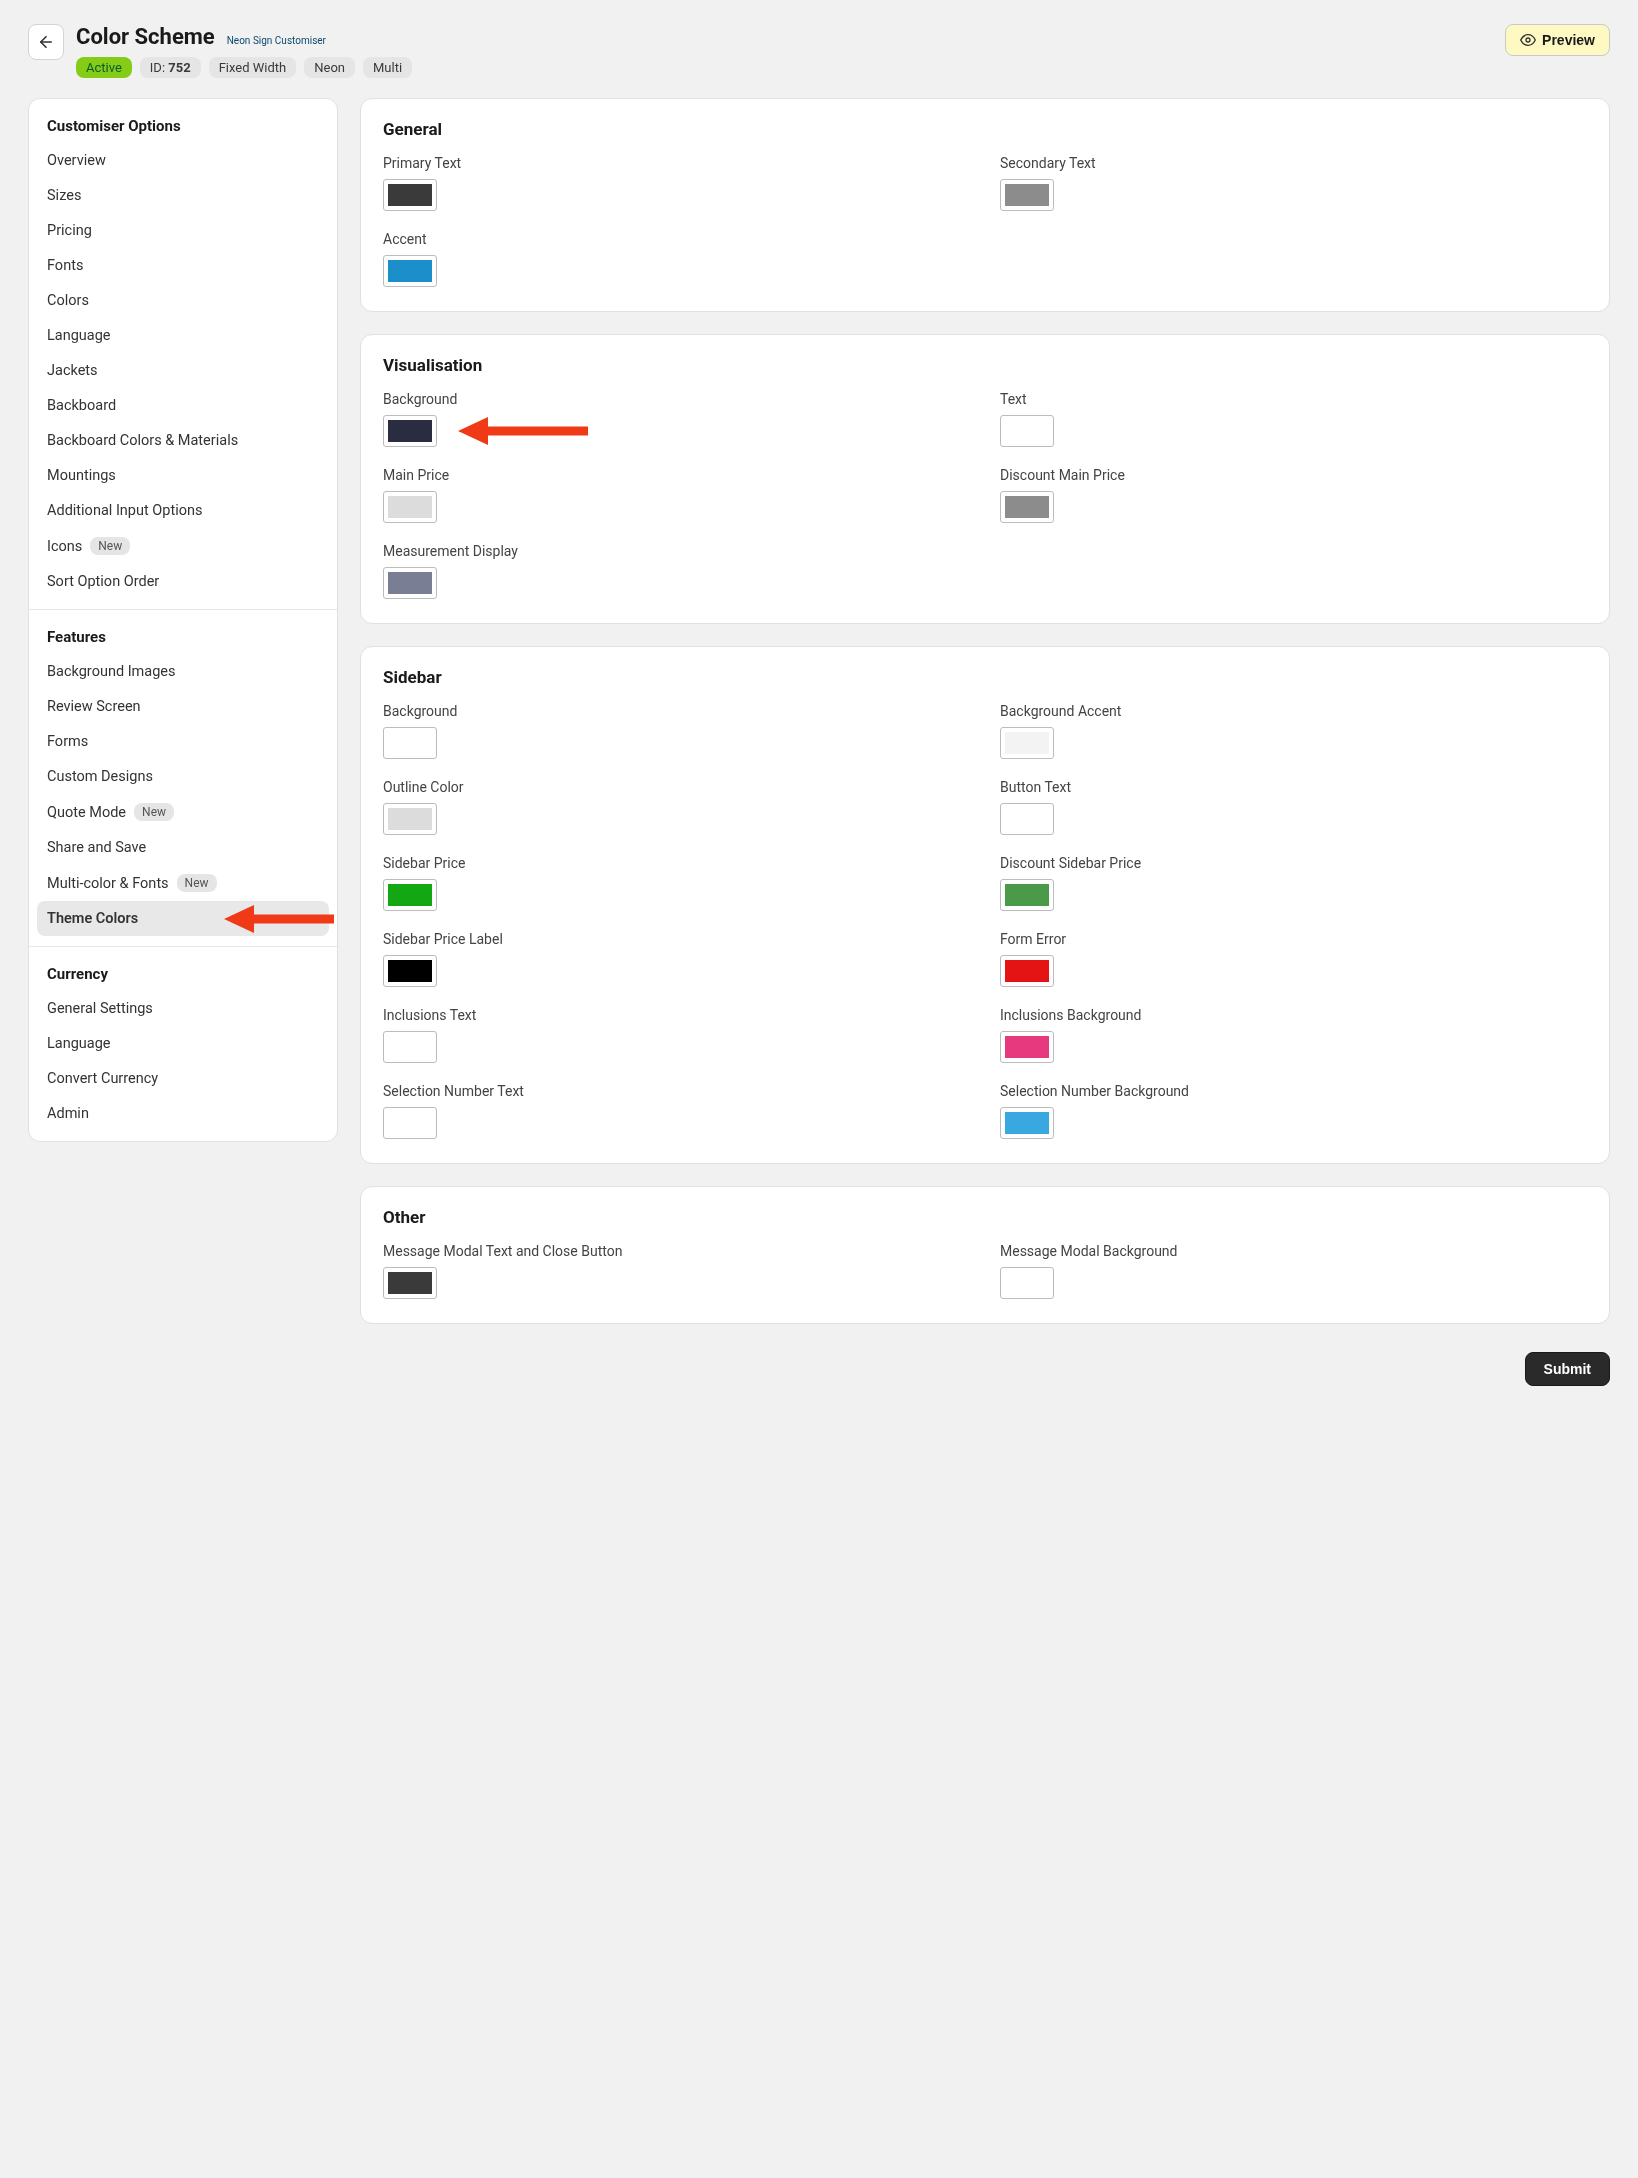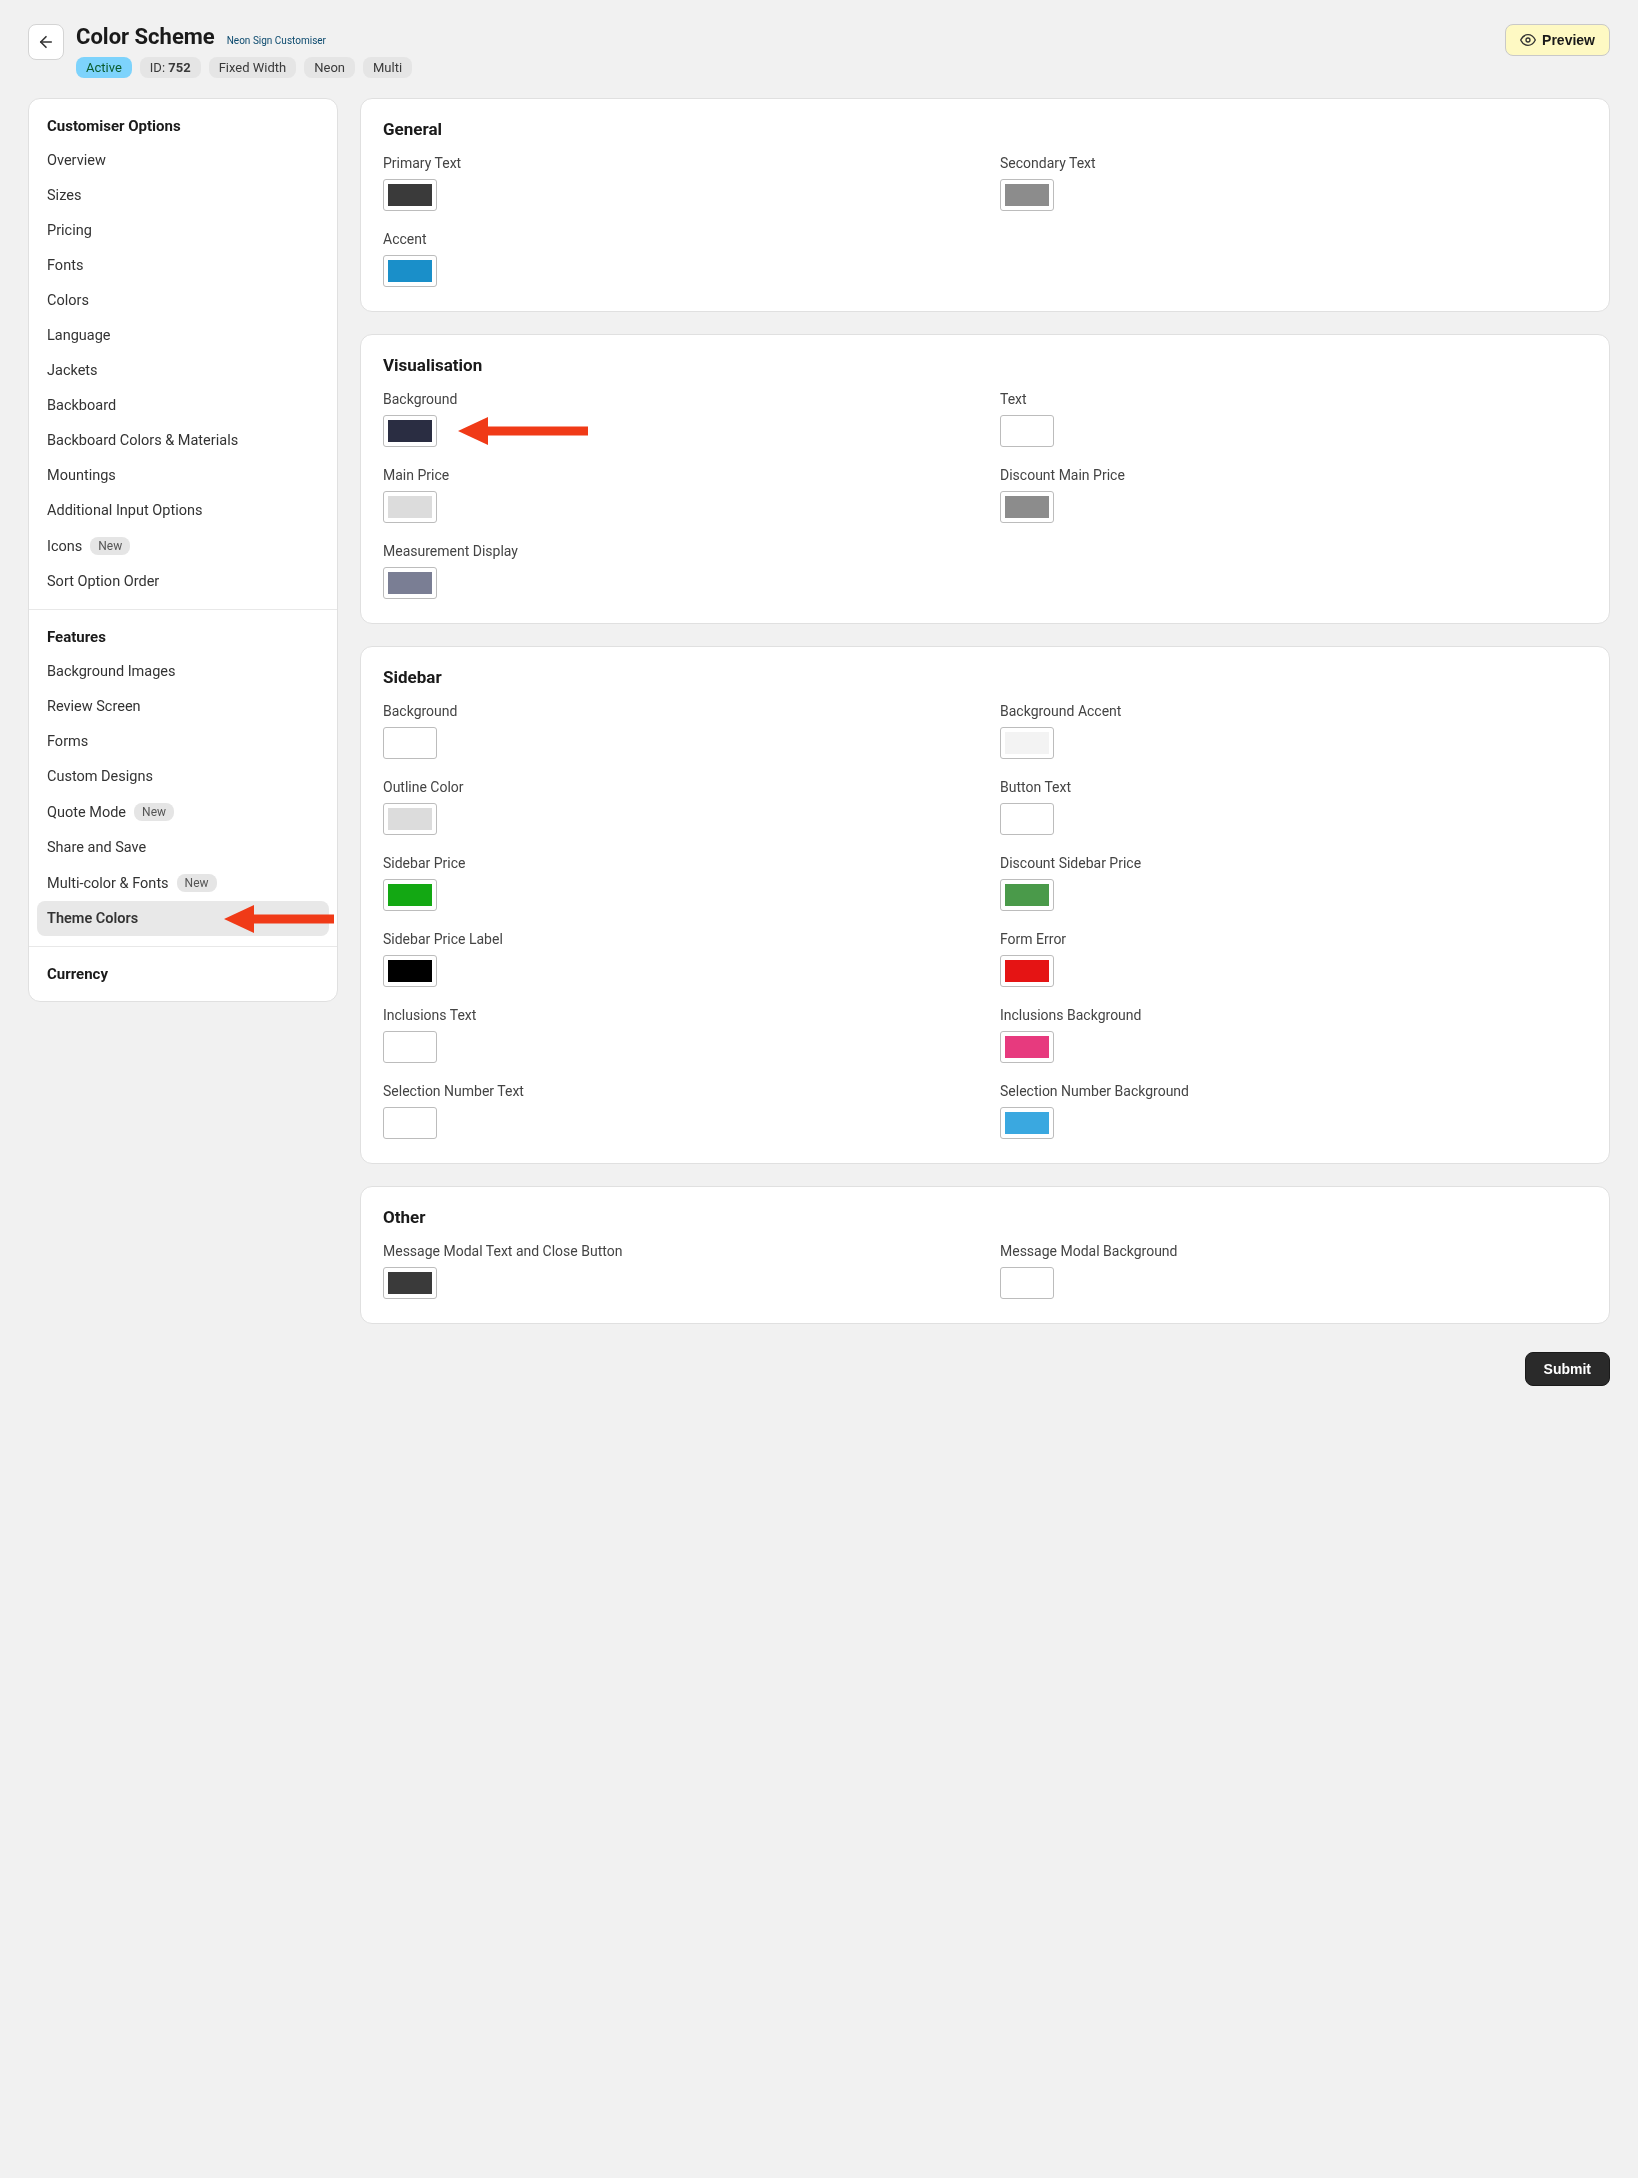--- a/index.html
+++ b/index.html
@@ -42,21 +42,21 @@
 .page-title { font-size: 22px; font-weight: 700; color: #1a1a1a; }
 .page-subtitle { font-size: 10px; color: #0c4a6e; }
 .badge-row { display: flex; gap: 8px; flex-wrap: wrap; }
 .badge {
   background: #e5e5e5;
   color: #3a3a3a;
   padding: 3px 10px;
   border-radius: 8px;
   font-size: 13px;
 }
-.badge-active { background: #7dd3fc; color: #0a5c2f; }
+.badge-active { background: #84cc16; color: #0a5c2f; }
 .badge-id { font-weight: 400; }
 .badge-id strong { font-weight: 700; }
 .preview-btn {
   background: #fef9c3;
   border: 1px solid #c9c9c9;
   border-radius: 8px;
   padding: 7px 14px;
   font-size: 14px;
   font-weight: 600;
   cursor: pointer;
@@ -262,20 +262,34 @@
               <span>Theme Colors</span>
               <svg viewBox="0 0 120 40" width="120" height="40" class="arrow" style="right: -10px; top: 50%; transform: translateY(-50%);">
                 <line x1="115" y1="20" x2="30" y2="20" stroke="#f03a17" stroke-width="9"></line>
                 <polygon points="5,20 35,6 35,34" fill="#f03a17"></polygon>
               </svg>
             </div>
           </div>
       </div>
       <div class="sidebar-section">
         <div class="sidebar-heading">Currency</div>
+        <div id="sb-group3">
+            <div class="sidebar-item">
+              <span>General Settings</span>
+            </div>
+            <div class="sidebar-item">
+              <span>Language</span>
+            </div>
+            <div class="sidebar-item">
+              <span>Convert Currency</span>
+            </div>
+            <div class="sidebar-item">
+              <span>Admin</span>
+            </div>
+          </div>
       </div>
     </nav>
 
     <main class="main">
       <section class="card">
         <h2 class="card-title">General</h2>
         <div class="color-grid" id="grid-general">
             <div class="color-field">
               <div class="color-label">Primary Text</div>
               <div class="swatch-wrap">

